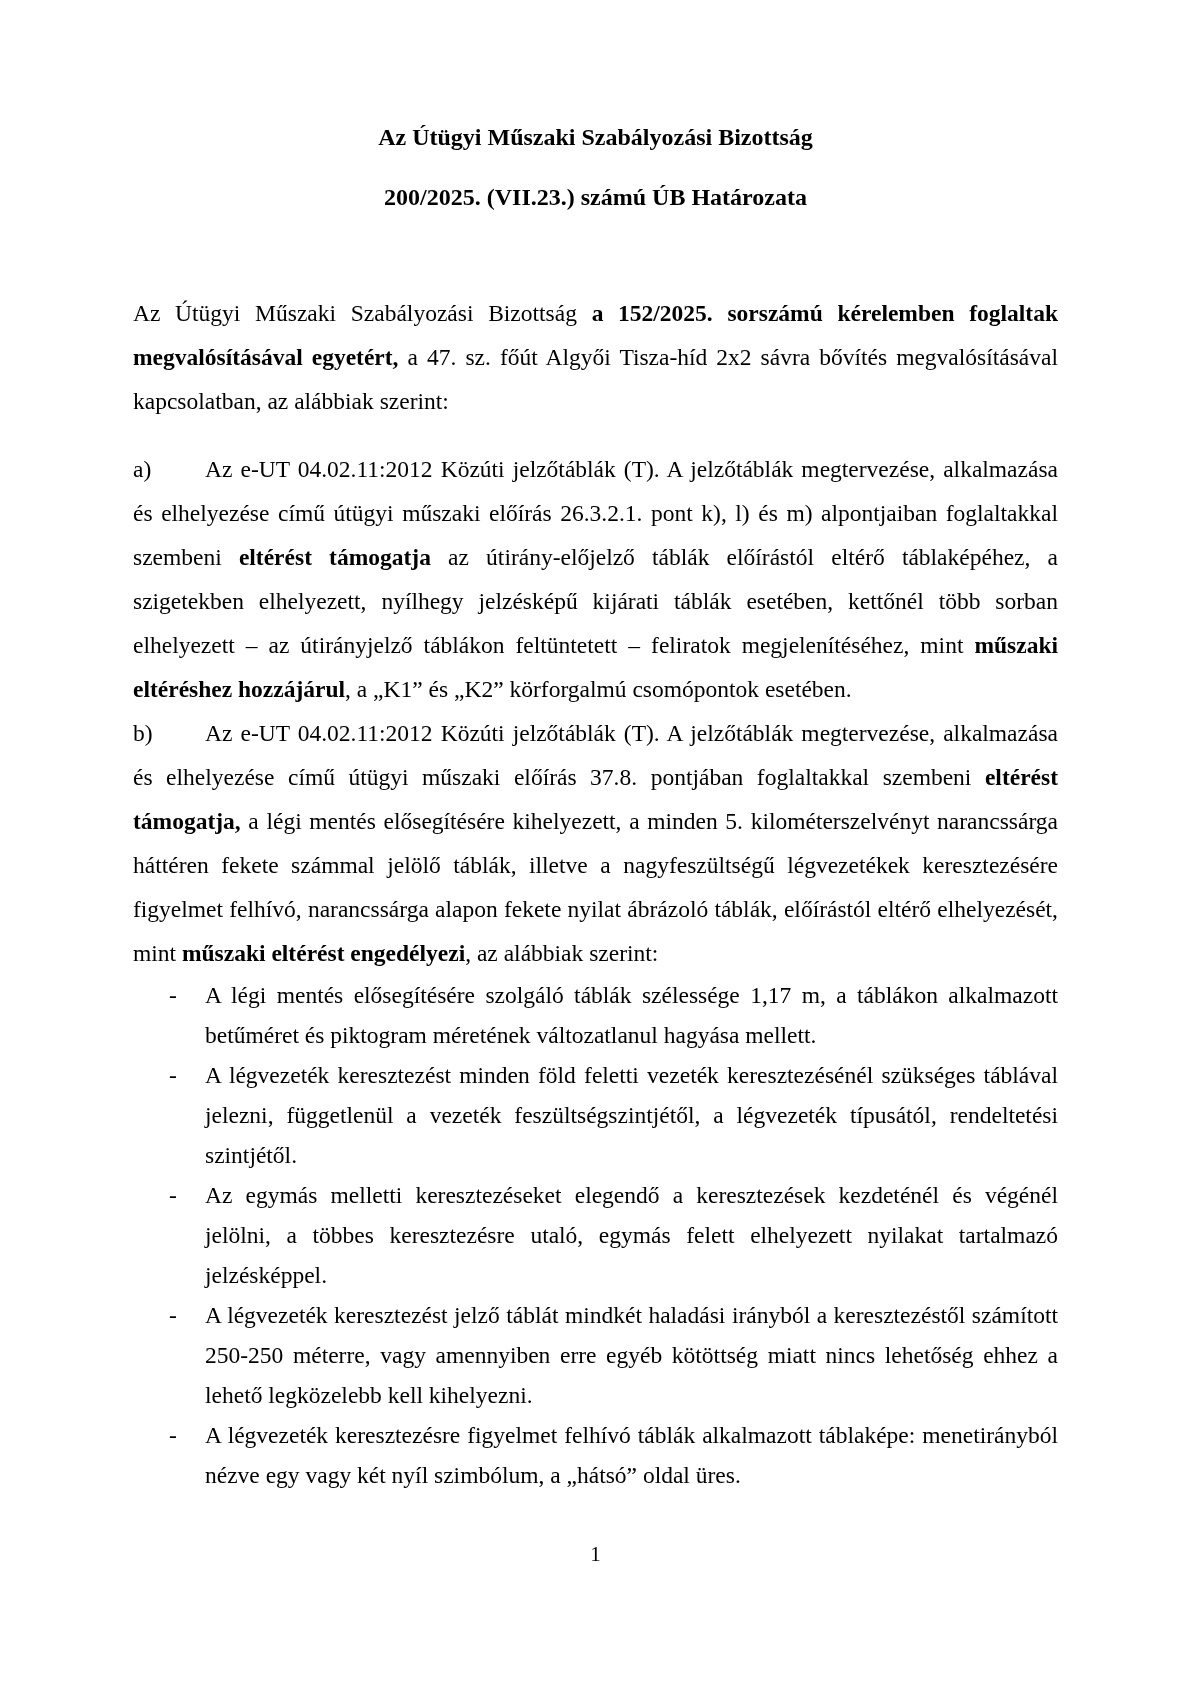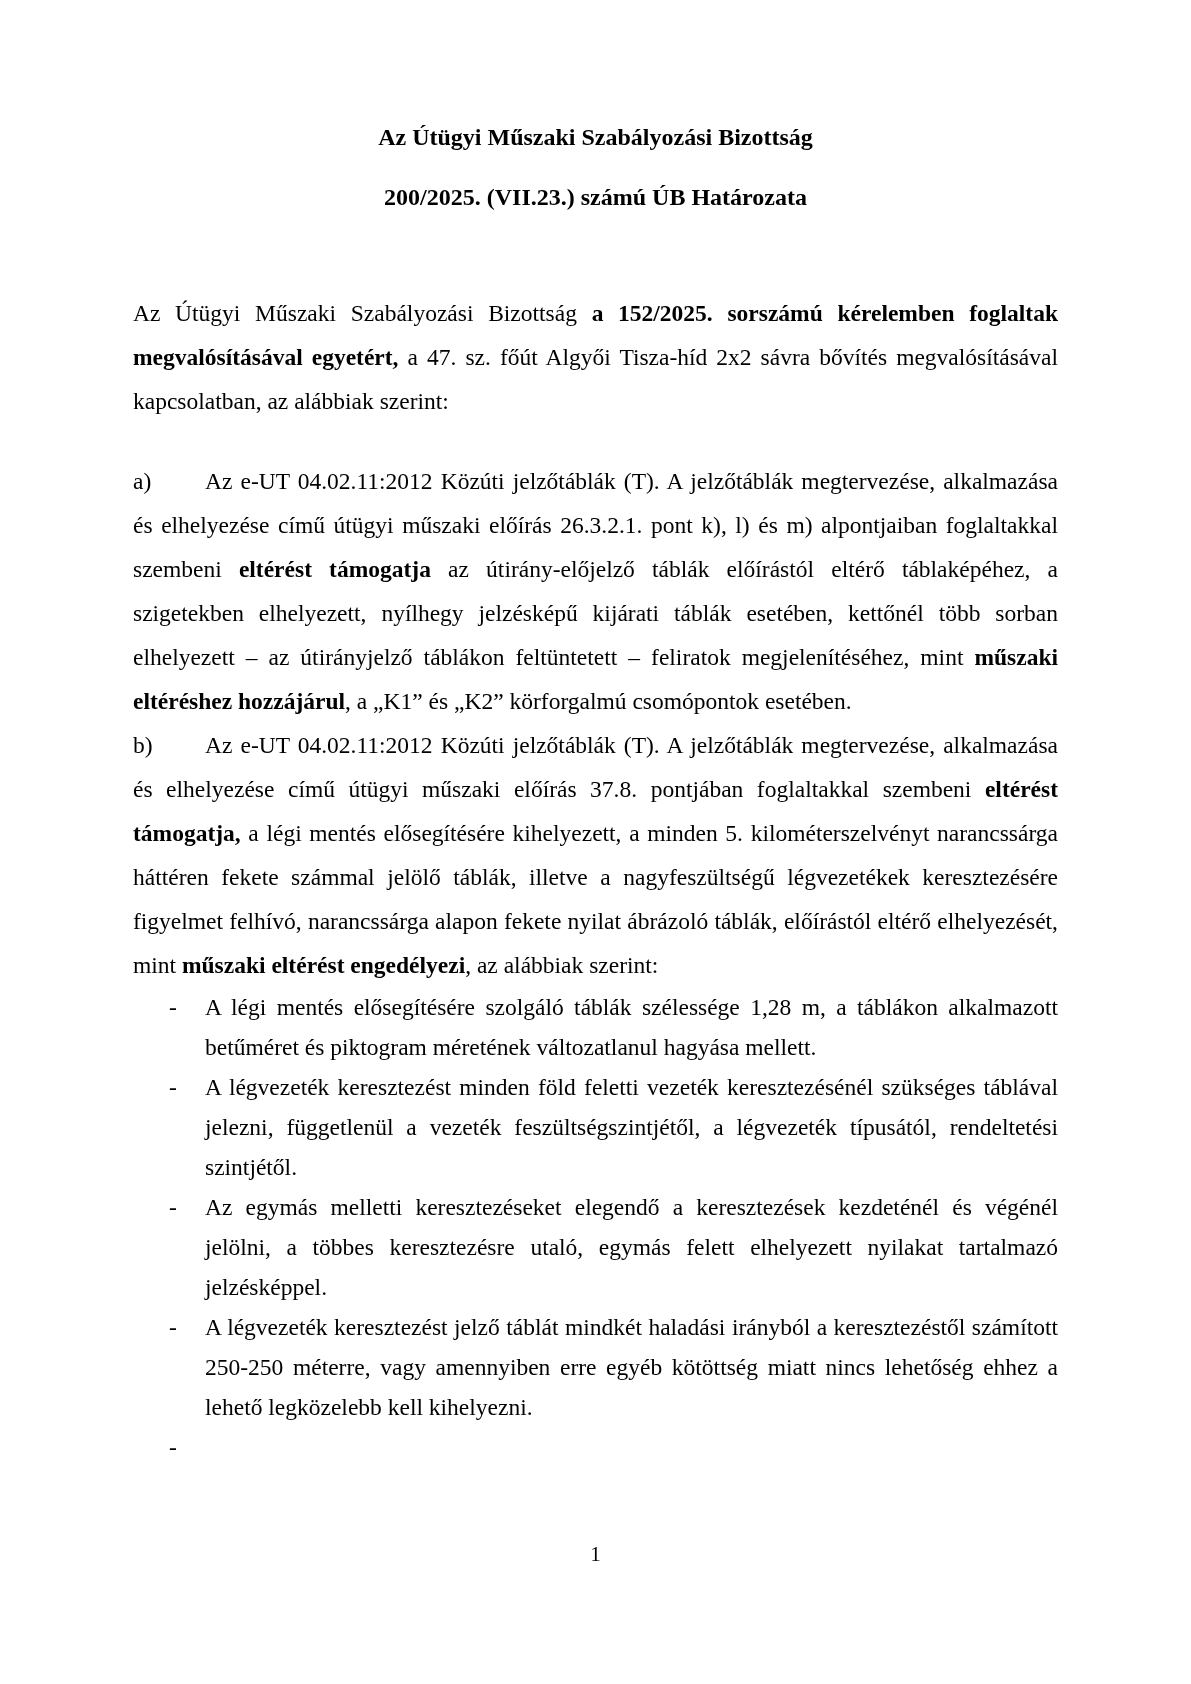--- a/index.html
+++ b/index.html
@@ -31,21 +31,21 @@
   .body-text {
     margin-top: 80px;
   }
   .para {
     font-size: 23.5px;
     line-height: 44px;
     text-align: justify;
     margin: 0;
   }
   .para.spaced-before {
-    margin-top: 36px;
+    margin-top: 24px;
   }
   .marker {
     display: inline-block;
     width: 72px;
   }
   .b {
     font-weight: bold;
   }
   .bullet-list {
     margin: 0;
@@ -81,22 +81,22 @@
       <div class="title-line-2">200/2025. (VII.23.) számú ÚB Határozata</div>
     </div>
 
     <div class="body-text">
         <div class="para"><span>Az Útügyi Műszaki Szabályozási Bizottság </span><span class="b">a 152/2025. sorszámú kérelemben foglaltak megvalósításával egyetért,</span><span> a 47. sz. főút Algyői Tisza-híd 2x2 sávra bővítés megvalósításával kapcsolatban, az alábbiak szerint:</span></div>
         <div class="para spaced-before"><span class="marker">a)</span><span>Az e-UT 04.02.11:2012 Közúti jelzőtáblák (T). A jelzőtáblák megtervezése, alkalmazása és elhelyezése című útügyi műszaki előírás 26.3.2.1. pont k), l) és m) alpontjaiban foglaltakkal szembeni </span><span class="b">eltérést támogatja</span><span> az útirány-előjelző táblák előírástól eltérő táblaképéhez, a szigetekben elhelyezett, nyílhegy jelzésképű kijárati táblák esetében, kettőnél több sorban elhelyezett – az útirányjelző táblákon feltüntetett – feliratok megjelenítéséhez, mint </span><span class="b">műszaki eltéréshez hozzájárul</span><span>, a „K1” és „K2” körforgalmú csomópontok esetében.</span></div>
         <div class="para"><span class="marker">b)</span><span>Az e-UT 04.02.11:2012 Közúti jelzőtáblák (T). A jelzőtáblák megtervezése, alkalmazása és elhelyezése című útügyi műszaki előírás 37.8. pontjában foglaltakkal szembeni </span><span class="b">eltérést támogatja,</span><span> a légi mentés elősegítésére kihelyezett, a minden 5. kilométerszelvényt narancssárga háttéren fekete számmal jelölő táblák, illetve a nagyfeszültségű légvezetékek keresztezésére figyelmet felhívó, narancssárga alapon fekete nyilat ábrázoló táblák, előírástól eltérő elhelyezését, mint </span><span class="b">műszaki eltérést engedélyezi</span><span>, az alábbiak szerint:</span></div>
       </div>
 
     <div class="bullet-list">
-        <div class="bullet"><span class="dash">-</span><span>A légi mentés elősegítésére szolgáló táblák szélessége 1,28 m, a táblákon alkalmazott betűméret és piktogram méretének változatlanul hagyása mellett.</span></div>
+        <div class="bullet"><span class="dash">-</span><span>A légi mentés elősegítésére szolgáló táblák szélessége 1,17 m, a táblákon alkalmazott betűméret és piktogram méretének változatlanul hagyása mellett.</span></div>
         <div class="bullet"><span class="dash">-</span><span>A légvezeték keresztezést minden föld feletti vezeték keresztezésénél szükséges táblával jelezni, függetlenül a vezeték feszültségszintjétől, a légvezeték típusától, rendeltetési szintjétől.</span></div>
         <div class="bullet"><span class="dash">-</span><span>Az egymás melletti keresztezéseket elegendő a keresztezések kezdeténél és végénél jelölni, a többes keresztezésre utaló, egymás felett elhelyezett nyilakat tartalmazó jelzésképpel.</span></div>
         <div class="bullet"><span class="dash">-</span><span>A légvezeték keresztezést jelző táblát mindkét haladási irányból a keresztezéstől számított 250-250 méterre, vagy amennyiben erre egyéb kötöttség miatt nincs lehetőség ehhez a lehető legközelebb kell kihelyezni.</span></div>
-        <div class="bullet"><span class="dash">-</span></div>
+        <div class="bullet"><span class="dash">-</span><span>A légvezeték keresztezésre figyelmet felhívó táblák alkalmazott táblaképe: menetirányból nézve egy vagy két nyíl szimbólum, a „hátsó” oldal üres.</span></div>
       </div>
   </div>
 
   <div class="page-number">1</div>
 </div>
 
 </body></html>

